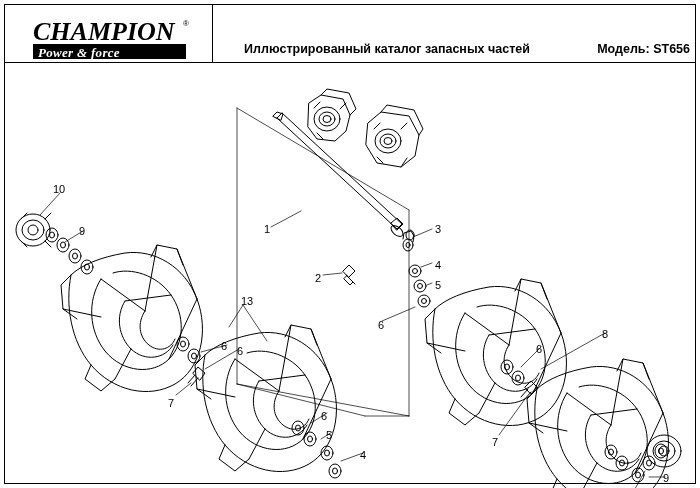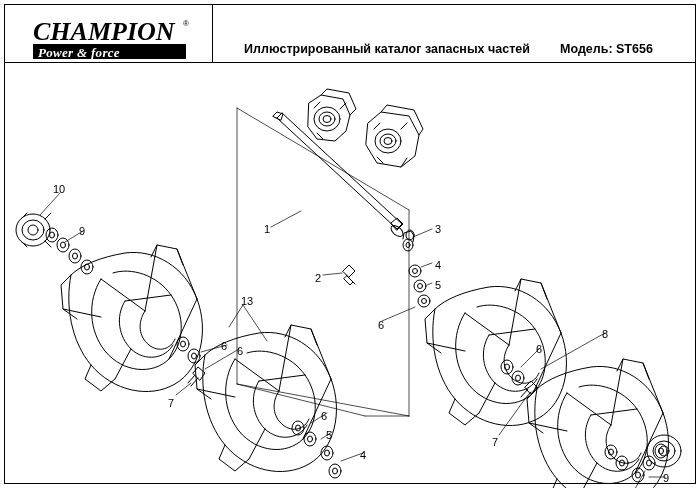--- a/index.html
+++ b/index.html
@@ -96,21 +96,21 @@
     text-align: center;
     font-size: 12.5px;
     font-weight: bold;
     color: #000;
   }
   #model {
     position: absolute;
     left: 555px;
     top: 37px;
     width: 130px;
-    text-align: left;
+    text-align: right;
     font-size: 12.5px;
     font-weight: bold;
     color: #000;
   }
   
   #drawing {
     position: absolute;
     left: 5px;
     top: 79px;
     width: 690px;

